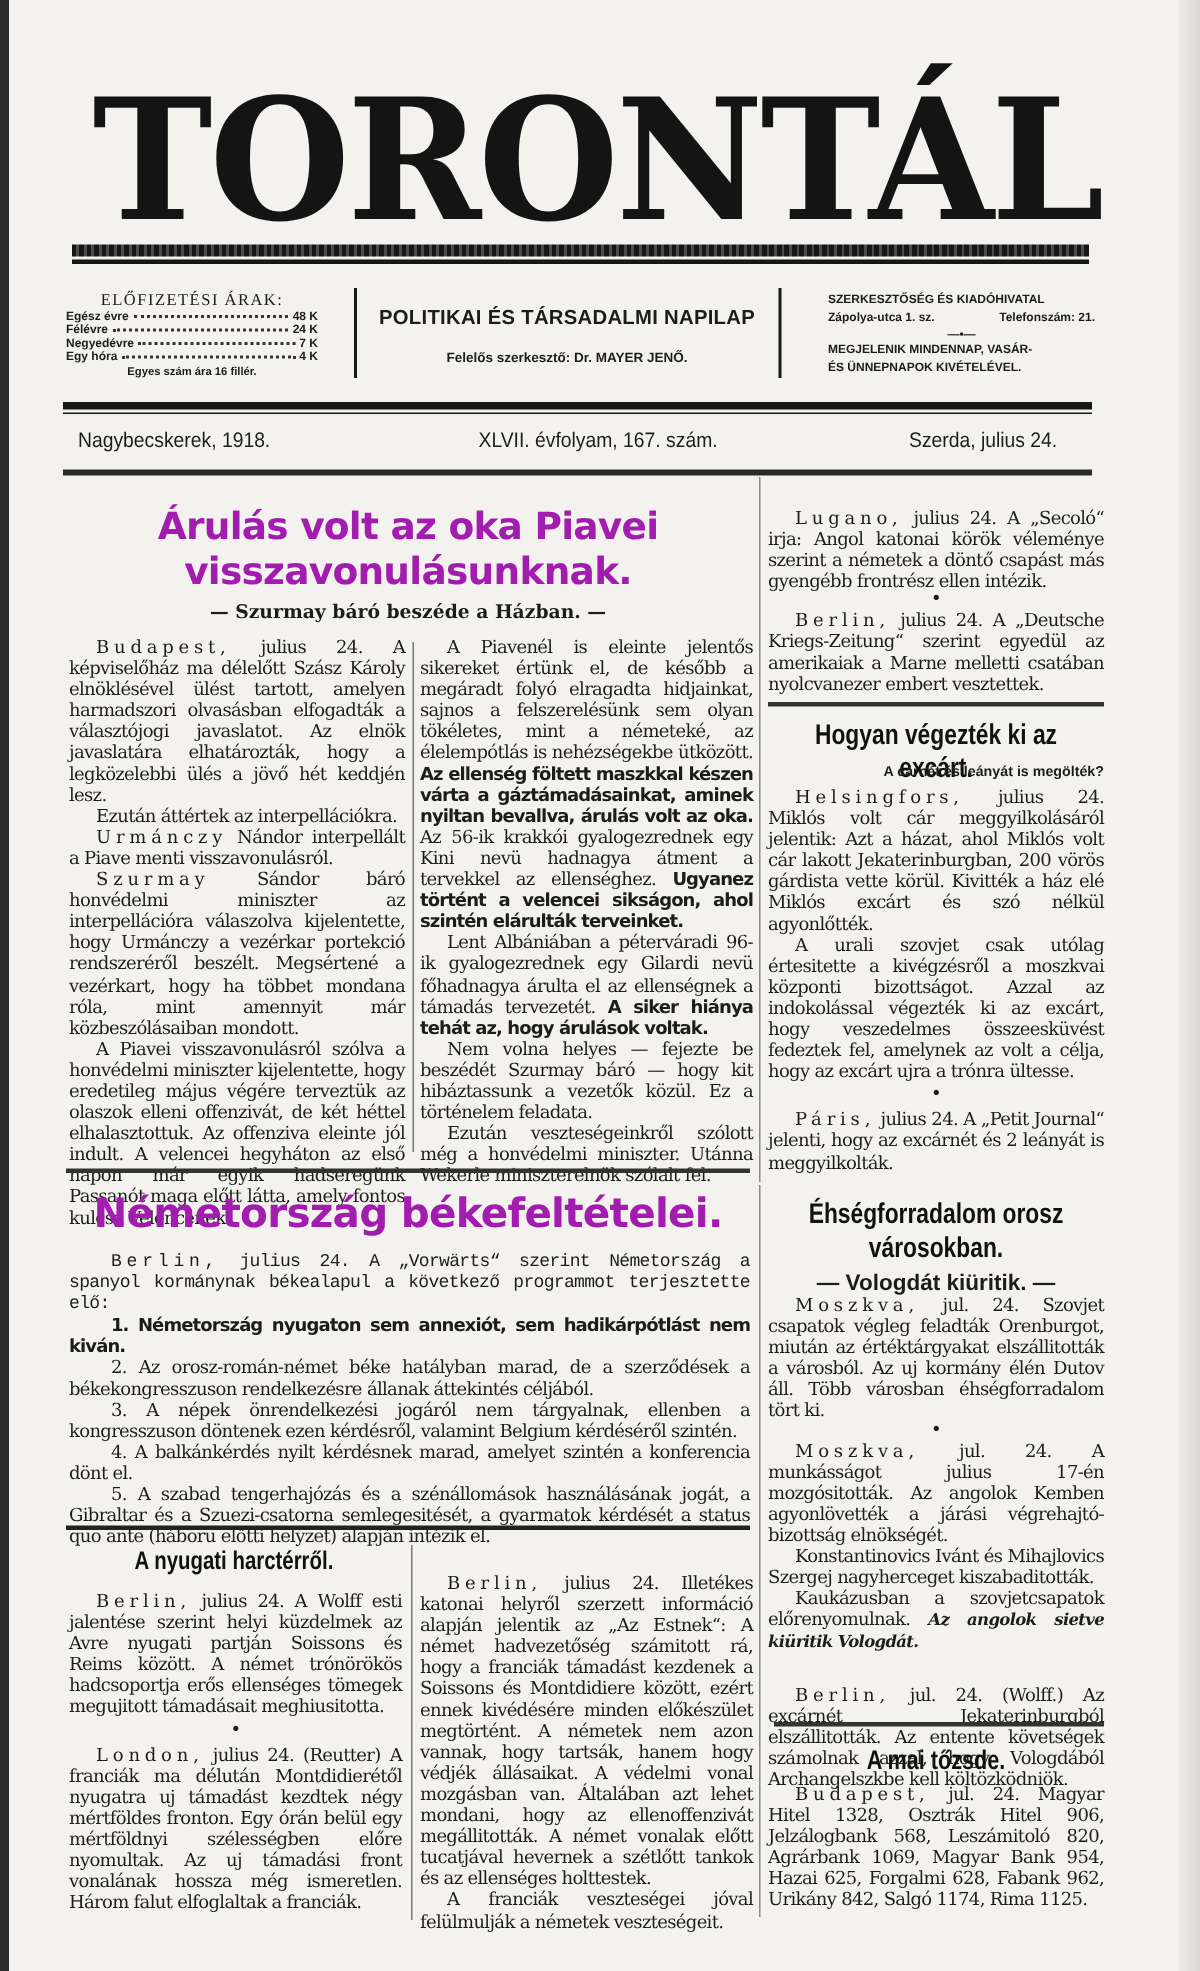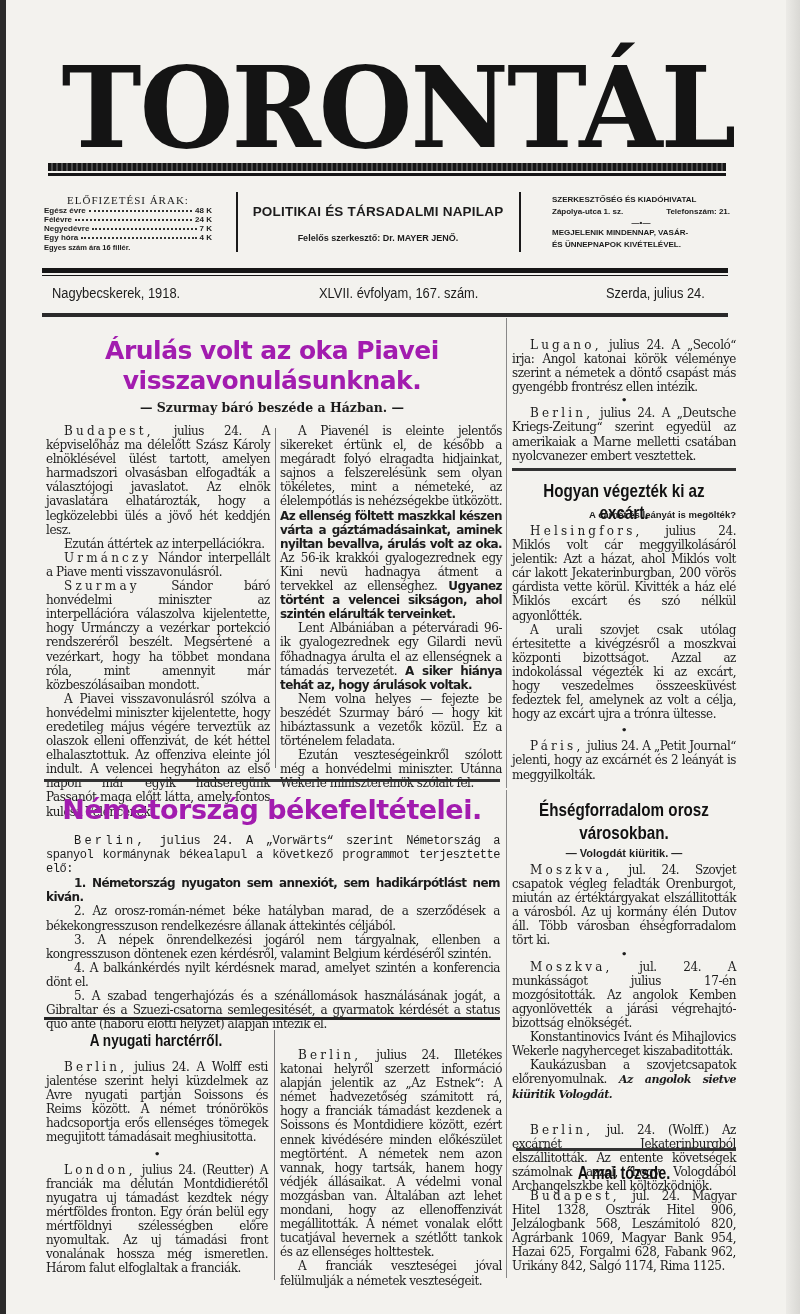--- a/index.html
+++ b/index.html
@@ -26,21 +26,21 @@
   .rule-wave {
     position: absolute; height: 8px;
     background: repeating-linear-gradient(90deg, #161616 0 3px, #4a4a4a 3px 5px);
   }
   .hdr-col { position: absolute; font-family: "Liberation Sans", sans-serif; }
   .prices-title { font-family: "Liberation Serif", serif; font-size: 11px; letter-spacing: 1px; text-align: center; width: 168px; }
   .price-row { display: flex; font-size: 8px; font-weight: bold; line-height: 9px; width: 168px; }
   .price-row .lbl { flex: 0 0 auto; }
   .price-row .dots { flex: 1 1 auto; border-bottom: 2px dotted #333; margin: 0 3px 3px 3px; }
   .price-row .val { flex: 0 0 auto; }
-  .price-single { font-size: 7.5px; font-weight: bold; width: 168px; margin-top: 1px; }
+  .price-single { font-size: 7.5px; font-weight: bold; text-align: center; width: 168px; margin-top: 1px; }
   .vdiv { position: absolute; width: 2px; background: #1a1a1a; }
   .subtitle { font-size: 13.5px; font-weight: bold; letter-spacing: 0.2px; white-space: nowrap; }
   .editor { font-size: 9px; font-weight: bold; text-align: center; margin-top: 14px; }
   .office { font-size: 8px; font-weight: bold; line-height: 12px; white-space: nowrap; }
   .office .ornament { text-align: center; font-size: 8px; line-height: 9px; }
 
   .dateline { position: absolute; top: 285px; font-family: "Liberation Sans", sans-serif; font-size: 14px; transform: scaleX(0.92); transform-origin: left; }
 
   
   .col { position: absolute; font-family: "DejaVu Serif", serif; font-size: 12px; line-height: 14.1px; text-align: justify; letter-spacing: -0.45px; }
@@ -165,26 +165,26 @@
   <p class="list-item" style="text-indent:28px;"><span>4.</span> <span>A balkánkérdés nyilt kérdésnek marad, amelyet szintén a konferencia dönt el.</span></p>
   <p class="list-item" style="text-indent:28px;"><span>5.</span> <span>A szabad tengerhajózás és a szénállomások használásának jogát, a Gibraltar és a Szuezi-csatorna semlegesitését, a gyarmatok kérdését a status quo ante (háboru előtti helyzet) alapján intézik el.</span></p>
 </div>
 <div class="rule-thick" style="left:44px; top:1017px; width:456px; height:3px; background:#222;"></div>
 
 <div class="vdiv" style="left:506px; top:790px; height:488px; width:1px; background:#888;"></div>
 <div class="head-cond" style="left:490px; top:798px; width:268px; font-size:19px; line-height:23px;">
   <div>Éhségforradalom orosz</div>
   <div>városokban.</div>
 </div>
-<div class="kicker" style="left:512px; top:847px; width:224px; font-size:11px;">— Vologdát kiüritik. —</div>
+<div class="kicker" style="left:512px; top:847px; width:224px; font-size:15px;">— Vologdát kiüritik. —</div>
 <div class="col" style="left:512px; top:863px; width:224px;">
   <p><span class="spaced">Moszkva,</span><span> jul. 24. Szovjet csapatok végleg feladták Orenburgot, miután az értéktárgyakat elszállitották a városból. Az uj kormány élén Dutov áll. Több városban éhségforradalom tört ki.</span></p>
   <div class="dot-sep">•</div>
   <p><span class="spaced">Moszkva,</span><span> jul. 24. A munkásságot julius 17-én mozgósitották. Az angolok Kemben agyonlövették a járási végrehajtó-bizottság elnökségét.</span></p>
-  <p>Konstantinovics Ivánt és Mihajlovics Wekerle nagyherceget kiszabaditották.</p>
+  <p>Konstantinovics Ivánt és Mihajlovics Szergej nagyherceget kiszabaditották.</p>
   <p><span>Kaukázusban a szovjetcsapatok előrenyomulnak. </span><span class="it">Az angolok sietve kiüritik Vologdát.</span></p>
   <p style="margin-top:20px;"><span class="spaced">Berlin,</span><span> jul. 24. (Wolff.) Az excárnét Jekaterinburgból elszállitották. Az entente követségek számolnak azzal, hogy Vologdából Archangelszkbe kell költözködniök.</span></p>
 </div>
 <div class="rule-thick" style="left:516px; top:1148px; width:220px; height:3px; background:#333;"></div>
 
 <div class="head-cond" style="left:512px; top:1162px; width:224px; font-size:18px; line-height:22px;">A mai tőzsde.</div>
 <div class="col" style="left:512px; top:1189px; width:224px;">
   <p><span class="spaced">Budapest,</span><span> jul. 24. Magyar Hitel 1328, Osztrák Hitel 906, Jelzálogbank 568, Leszámitoló 820, Agrárbank 1069, Magyar Bank 954, Hazai 625, Forgalmi 628, Fabank 962, Urikány 842, Salgó 1174, Rima 1125.</span></p>
 </div>
 

